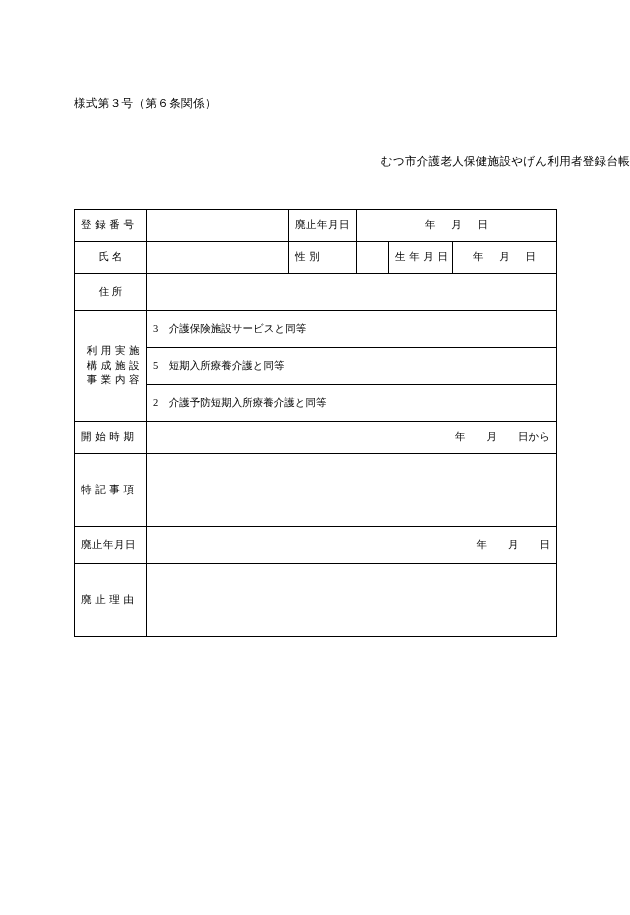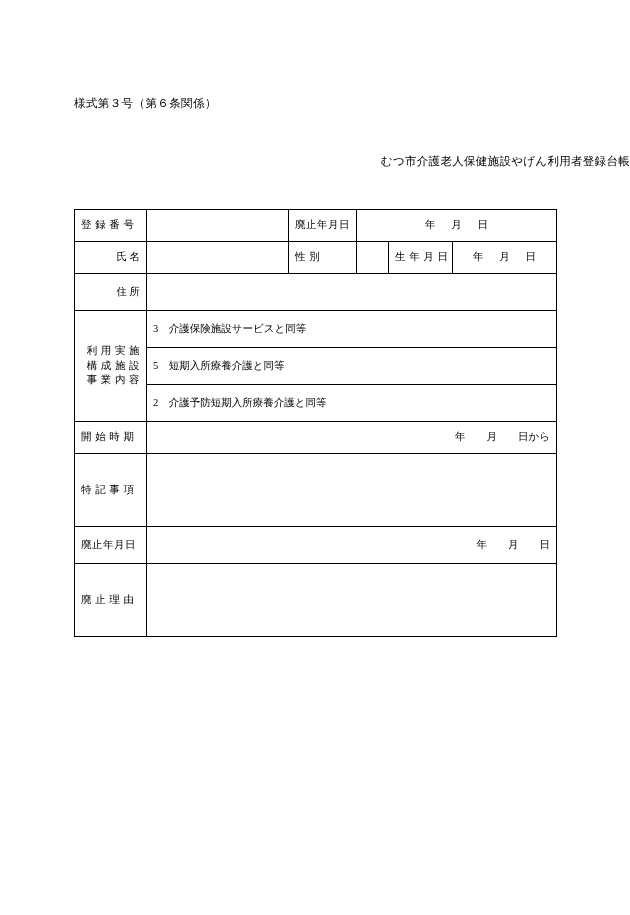--- a/index.html
+++ b/index.html
@@ -52,21 +52,21 @@
     padding: 0 6px;
     vertical-align: middle;
     line-height: 1.4;
   }
   .lbl {
     text-align: left;
     white-space: nowrap;
     letter-spacing: 0.5px;
   }
   .lbl-spread {
-    text-align: right;
+    text-align: center;
     white-space: nowrap;
   }
   .lbl-multi {
     text-align: right;
     white-space: nowrap;
     letter-spacing: 0.5px;
     line-height: 1.7;
     padding-left: 8px;
   }
   .value-cell {

